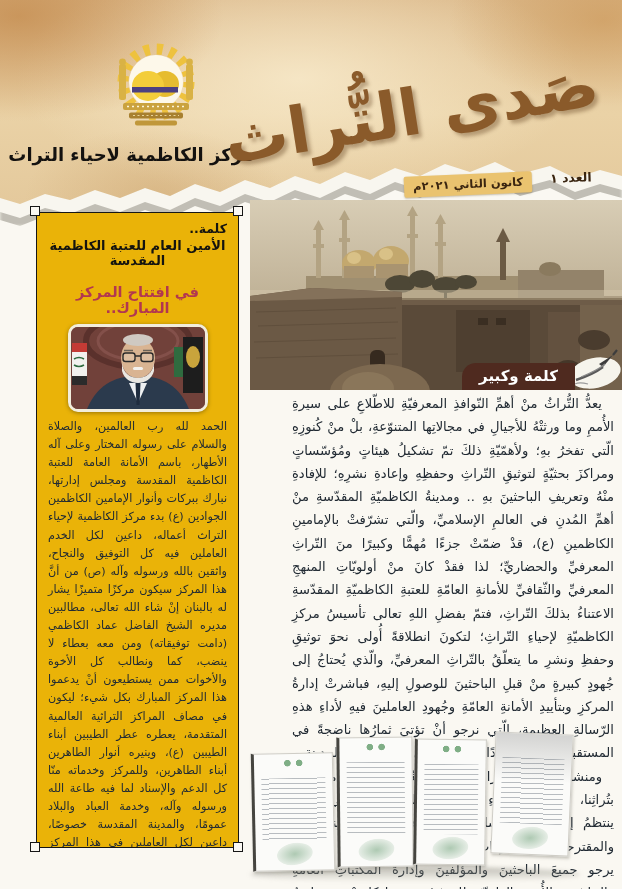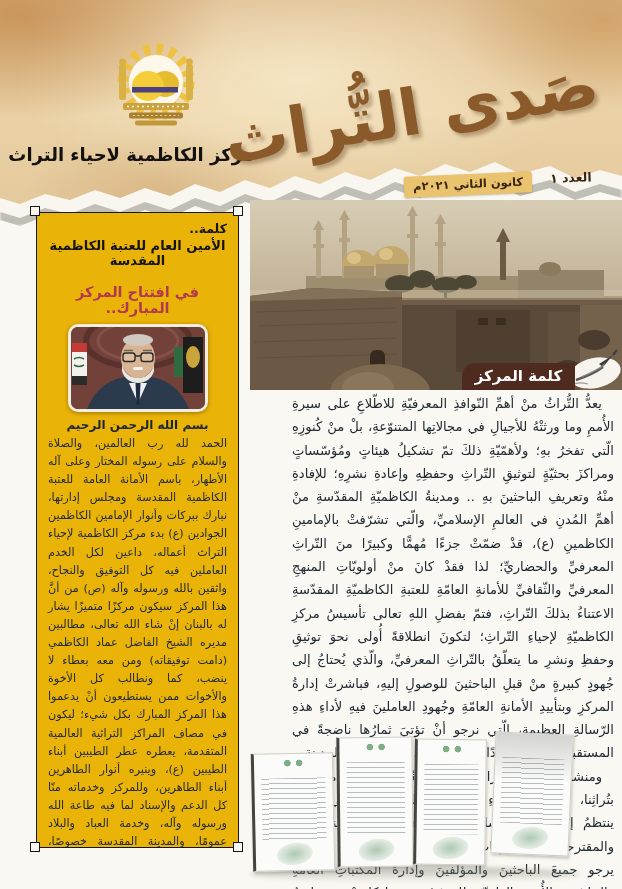--- a/index.html
+++ b/index.html
@@ -168,21 +168,20 @@
         <ellipse cx="67" cy="13" rx="15" ry="6" fill="#cfc9c2"></ellipse>
         <rect x="52" y="26" width="12" height="8.5" rx="2.5" fill="rgba(255,255,255,.15)" stroke="#2a2a2a" stroke-width="1.4"></rect>
         <rect x="70" y="26" width="12" height="8.5" rx="2.5" fill="rgba(255,255,255,.15)" stroke="#2a2a2a" stroke-width="1.4"></rect>
         <line x1="64" y1="29" x2="70" y2="29" stroke="#2a2a2a" stroke-width="1.4"></line>
         <line x1="53" y1="23.5" x2="62" y2="23.5" stroke="#6b6257" stroke-width="1.6"></line>
         <line x1="72" y1="23.5" x2="81" y2="23.5" stroke="#6b6257" stroke-width="1.6"></line>
         <rect x="62" y="40" width="10" height="3" rx="1.5" fill="#f4f2ee"></rect>
       </svg>
     </div>
 
-    <div class="basmala">بسم الله الرحمن الرحيم</div>
     <p class="col-text">الحمد لله رب العالمين، والصلاة والسلام على رسوله المختار وعلى آله الأطهار، باسم الأمانة العامة للعتبة الكاظمية المقدسة ومجلس إدارتها، نبارك ببركات وأنوار الإمامين الكاظمين الجوادين (ع) بدء مركز الكاظمية لإحياء التراث أعماله، داعين لكل الخدم العاملين فيه كل التوفيق والنجاح، واثقين بالله ورسوله وآله (ص) من أنَّ هذا المركز سيكون مركزًا متميزًا يشار له بالبنان إنْ شاء الله تعالى، مطالبين مديره الشيخ الفاضل عماد الكاظمي (دامت توفيقاته) ومن معه بعطاء لا ينضب، كما ونطالب كل الأخوة والأخوات ممن يستطيعون أنْ يدعموا هذا المركز المبارك بكل شيء؛ ليكون في مصاف المراكز التراثية العالمية المتقدمة، يعطره عطر الطيبين أبناء الطيبين (ع)، وينيره أنوار الطاهرين أبناء الطاهرين، وللمركز وخدماته منّا كل الدعم والإسناد لما فيه طاعة الله ورسوله وآله، وخدمة العباد والبلاد عمومًا، والمدينة المقدسة خصوصًا، داعين لكل العاملين في هذا المركز المبارك بكل التوفيق والسداد، إنه سميع مجيب الدعاء.</p>
 
   </div>
 
   <div class="shrine-photo">
     <svg width="372" height="190" viewBox="0 0 372 190">
       <defs>
         <linearGradient id="sky" x1="0" y1="0" x2="0" y2="1">
           <stop offset="0" stop-color="#d8cdb5"></stop>
             <stop offset="1" stop-color="#bfb196"></stop>
@@ -250,21 +249,21 @@
   <div class="pen-wrap">
     <svg width="54" height="48" viewBox="0 0 54 48">
       <ellipse cx="27" cy="27" rx="26" ry="15" fill="#f6f4ec" transform="rotate(-12 27 27)"></ellipse>
       <line x1="45" y1="9" x2="49" y2="4" stroke="#3d3d3d" stroke-width="2.2"></line>
       <path d="M45,9 L35,21 L31,18 Z" fill="#3d3d3d"></path>
       <path d="M35,21 C27,27 17,31 8,34" stroke="#5a5a5a" stroke-width="2.4" fill="none"></path>
       <path d="M37,18 C31,23 23,27 13,31" stroke="#8a8a8a" stroke-width="1.2" fill="none"></path>
       <path d="M7,38 C11,36 16,37 20,38" stroke="#9a9a9a" stroke-width="1.2" fill="none"></path>
     </svg>
   </div>
-  <div class="center-banner">كلمة المركز</div>
+  <div class="center-banner">كلمة وكبير</div>
 
   <div class="main-text">
     <p>يعدُّ التُّراثُ منْ أهمِّ النّوافذِ المعرفيّةِ للاطّلاعِ على سيرةِ الأُممِ وما ورثتْهُ للأجيالِ في مجالاتِها المتنوّعةِ، بلْ منْ كُنوزِهِ الّتي تفخرُ بهِ؛ ولأهمّيّةِ ذلكَ تمّ تشكيلُ هيئاتٍ ومُؤسّساتٍ ومراكزَ بحثيّةٍ لتوثيقِ التّراثِ وحفظِهِ وإعادةِ نشرِهِ؛ للإفادةِ منْهُ وتعريفِ الباحثينَ بهِ .. ومدينةُ الكاظميّةِ المقدّسةِ منْ أهمِّ المُدنِ في العالمِ الإسلاميِّ، والّتي تشرّفتْ بالإمامينِ الكاظمينِ (ع)، قدْ ضمّتْ جزءًا مُهمًّا وكبيرًا منَ التّراثِ المعرفيِّ والحضاريِّ؛ لذا فقدْ كانَ منْ أولويّاتِ المنهجِ المعرفيِّ والثّقافيِّ للأمانةِ العامّةِ للعتبةِ الكاظميّةِ المقدّسةِ الاعتناءُ بذلكَ التّراثِ، فتمّ بفضلِ اللهِ تعالى تأسيسُ مركزِ الكاظميّةِ لإحياءِ التّراثِ؛ لتكونَ انطلاقةً أُولى نحوَ توثيقِ وحفظِ ونشرِ ما يتعلّقُ بالتّراثِ المعرفيِّ، والّذي يُحتاجُ إلى جُهودٍ كبيرةٍ منْ قبلِ الباحثينَ للوصولِ إليهِ، فباشرتْ إدارةُ المركزِ وبتأييدِ الأمانةِ العامّةِ وجُهودِ العاملينَ فيهِ لأداءِ هذهِ الرّسالةِ العظيمةِ، الّتي نرجو أنْ تؤتيَ ثمارُها ناضجةً في المستقبلِ؛ لتكونَ شاهدًا على الماضي العريقِ لهذهِ المدينةِ ..</p>
     <p><span>ومنشورُنا "صدى التراث" هو مُحاولةٌ لتوثيقِ بعضِ ما يتعلّقُ بتُراثِنا، وتسليطُ الضّوءِ على أهمِّ الموضوعاتِ في نشرةٍ ينتظمُ إصدارُها إنْ شاءَ اللهُ، فضلًا عنِ استقبالِنا الآراءَ والمقترحاتِ والمشاركاتِ الكريمةَ المتعلّقةَ بذلكَ، والمركزُ يرجو جميعَ الباحثينَ والمؤلّفينَ وإدارةَ المكتباتِ العامّةِ والخاصّةِ والأُسرَ العلميّةَ للتشرّفِ بمشاركاتِهمْ وخبراتِهمُ العلميّةِ </span><span class="closing">لتقديمِ أفضلِ ما يُمكنُ تقديمُهُ .. نسألُهُ تعالى التّوفيقَ والتّسديدَ</span></p>
   </div>
 
   <div class="documents-strip">
     <div class="docs-shadow"></div>
     <div class="paper spine p1">
       <div class="emblem"></div>

